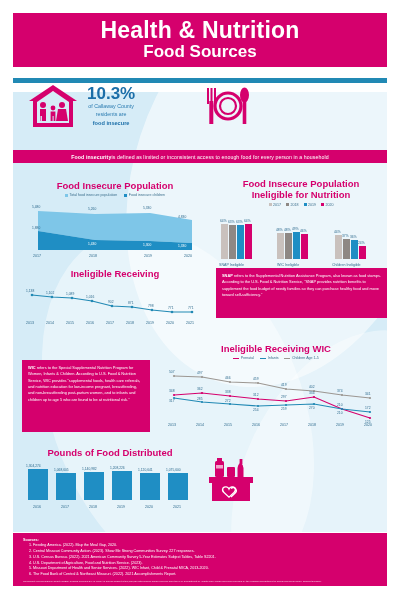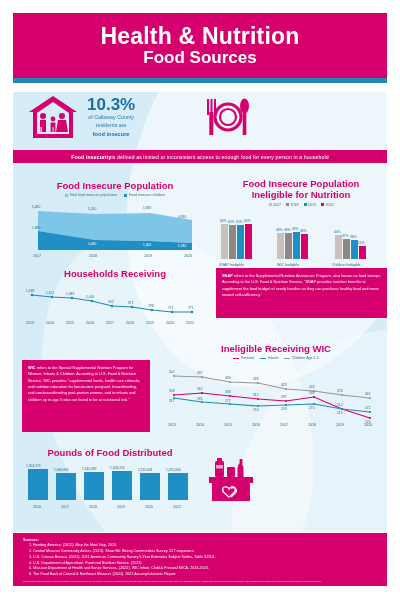--- a/index.html
+++ b/index.html
@@ -27,36 +27,36 @@
     opacity: .55;
     border-radius: 50%;
   }
   .sw1 { width: 300px; height: 420px; left: 120px; top: -120px; transform: rotate(18deg); }
   .sw2 { width: 250px; height: 380px; left: 40px; top: 130px; transform: rotate(-22deg); opacity:.42; }
   .sw3 { width: 210px; height: 320px; left: 230px; top: 230px; transform: rotate(25deg); opacity:.40; }
 
   
   .header {
     position: absolute; left: 13px; top: 13px;
-    width: 374px; height: 65px;
+    width: 374px; height: 54px;
     background: #d5006d;
     display: flex; flex-direction: column;
     align-items: center; justify-content: center;
     color: #fff;
   }
   .header .t1 { font-size: 23px; font-weight: bold; letter-spacing: .2px; line-height: 1.05; }
   .header .t2 { font-size: 17px; font-weight: bold; line-height: 1.15; }
   .headrule {
     position: absolute; left: 13px; top: 78px;
     width: 374px; height: 5px; background: #2189b4;
   }
 
   
   .topband {
-    position: absolute; left: 13px; top: 86px;
+    position: absolute; left: 13px; top: 75px;
     width: 374px; height: 62px;
     display: flex; align-items: center;
   }
   .statblk { display: flex; align-items: center; }
   .statblk.left { width: 186px; padding-left: 14px; }
   .statblk.right { width: 188px; padding-left: 6px; }
   .stat-txt { color: #1b6ea8; text-align: center; }
   .big-num { font-size: 17px; font-weight: bold; color: #1b6ea8; line-height: 1.1; }
   .sub-s { font-size: 5.3px; line-height: 1.5; color: #2a7bb0; }
   .sub-b { font-size: 5.6px; font-weight: bold; line-height: 1.5; color: #1b6ea8; }
@@ -232,21 +232,21 @@
       <text class="val-lab" x="127" y="30">37%</text>
       <text class="val-lab" x="135" y="31">36%</text>
       <text class="val-lab" x="143" y="37">24%</text>
       <text class="axis-lab" x="4" y="59">SNAP Ineligible</text>
       <text class="axis-lab" x="62" y="59">WIC Ineligible</text>
       <text class="axis-lab" x="117" y="59">Children Ineligible</text>
     </svg>
   </div>
 
   <div class="panel" style="left:20px; top:268px; width:190px;">
-    <div class="ptitle">Households Receiving</div>
+    <div class="ptitle">Ineligible Receiving</div>
     <svg width="190" height="48" viewBox="0 0 190 48">
       <polyline points="12,16 32,18 52,19 72,22 92,27 112,28 132,31 152,33 172,33" fill="none" stroke="#2189b4" stroke-width="1.2"></polyline>
       <g fill="#2189b4">
         <circle cx="12" cy="16" r="1.3"></circle>
           <circle cx="32" cy="18" r="1.3"></circle>
         <circle cx="52" cy="19" r="1.3"></circle>
           <circle cx="72" cy="22" r="1.3"></circle>
         <circle cx="92" cy="27" r="1.3"></circle>
           <circle cx="112" cy="28" r="1.3"></circle>
         <circle cx="132" cy="31" r="1.3"></circle>

